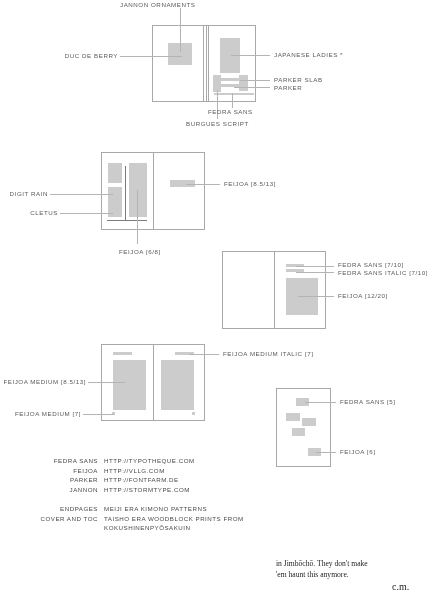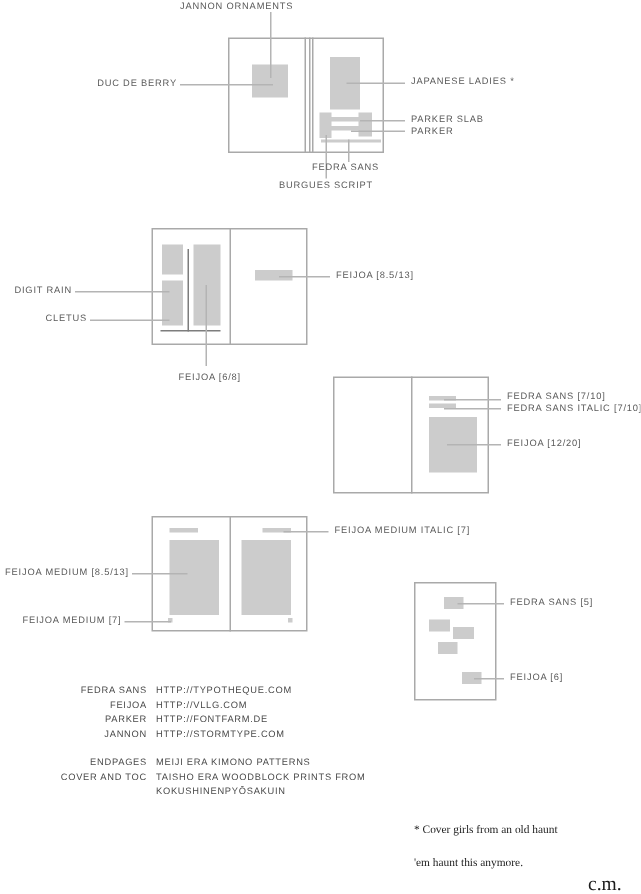--- a/index.html
+++ b/index.html
@@ -43,21 +43,21 @@
 
   
   .footnote{
     position:absolute;
     font-family:"Liberation Serif", serif;
     font-size:7.6px;
     line-height:11.4px;
     color:#1c1c1c;
     white-space:nowrap;
   }
-  .sig{position:absolute;font-family:"Liberation Serif", serif;font-size:13px;color:#1c1c1c;}
+  .sig{position:absolute;font-family:"Liberation Serif", serif;font-size:10px;color:#1c1c1c;}
 </style>
 </head>
 <body>
 
 <div class="stage">
 
   <div class="spread" style="left:152px;top:25px;width:104px;height:77px;"></div>
   <div class="gutter" style="left:203px;top:25px;height:77px;"></div>
   <div class="gutter" style="left:206px;top:25px;height:77px;"></div>
   <div class="gutter" style="left:208px;top:25px;height:77px;"></div>
@@ -169,17 +169,17 @@
 
     <div class="col-key" style="left:0px;top:48px;width:58px;">ENDPAGES</div>
     <div class="col-val" style="left:64px;top:48px;">MEIJI ERA KIMONO PATTERNS</div>
 
     <div class="col-key" style="left:0px;top:57.6px;width:58px;">COVER AND TOC</div>
     <div class="col-val" style="left:64px;top:57.6px;">TAISHO ERA WOODBLOCK PRINTS FROM</div>
 
     <div class="col-val" style="left:64px;top:67.2px;">KOKUSHINENPYŌSAKUIN</div>
   </div>
 
-  <div class="footnote" style="left:276px;top:547px;">* Cover girls from an old haunt</div>
+  <div class="footnote" style="left:276px;top:558px;">in Jimbōchō. They don't make</div>
   <div class="footnote" style="left:276px;top:569px;">'em haunt this anymore.</div>
   <div class="sig" style="left:392px;top:581px;">c.m.</div>
 
 </div>
 
 </body></html>

